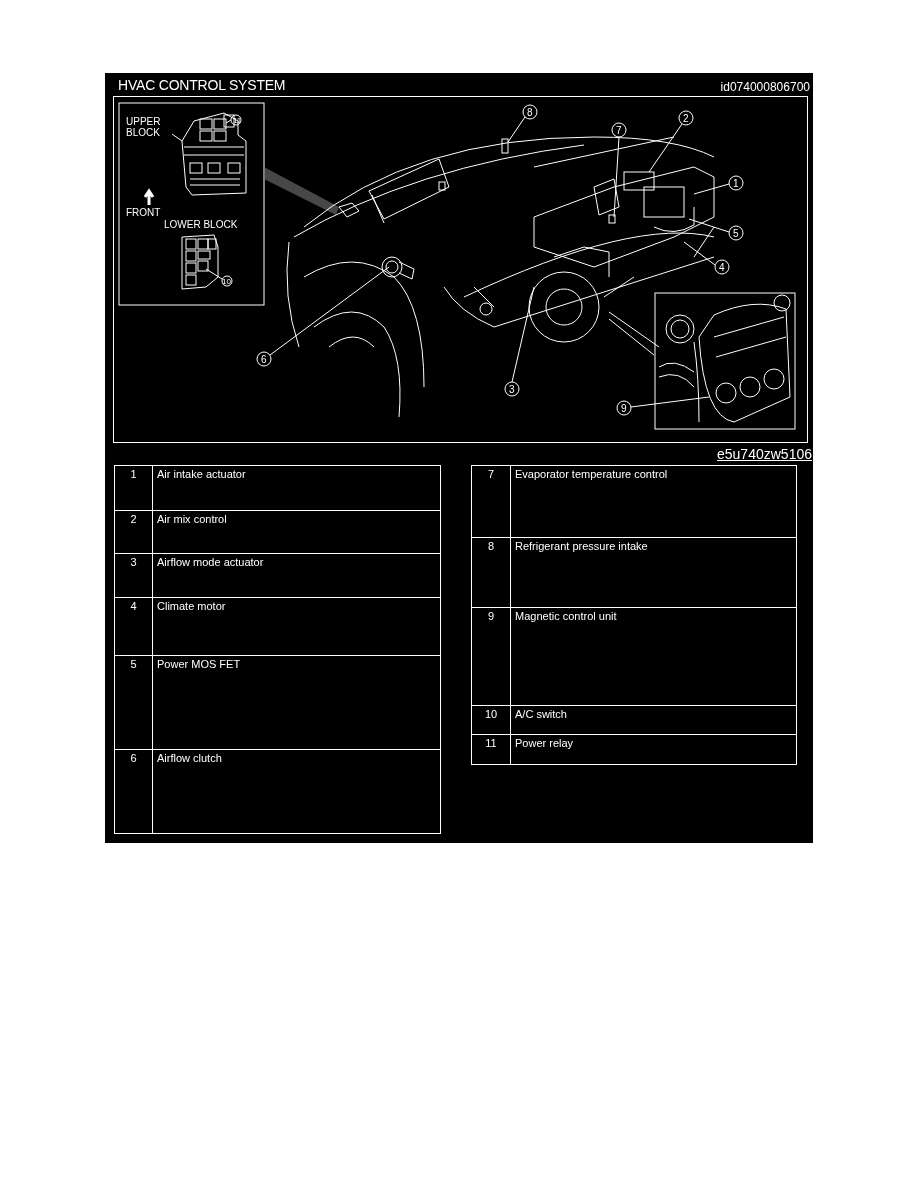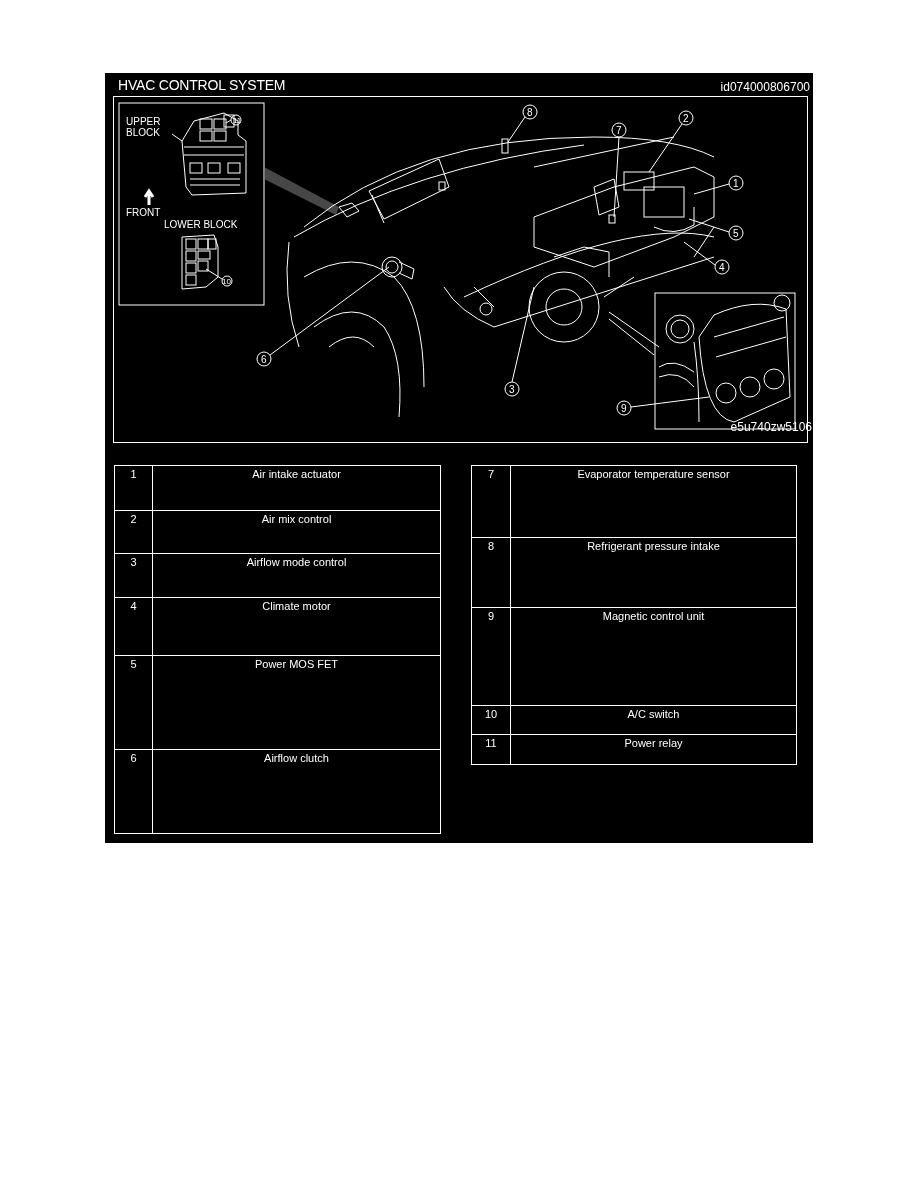--- a/index.html
+++ b/index.html
@@ -3,23 +3,23 @@
 <meta charset="utf-8">
 <style>
   html, body { margin: 0; padding: 0; background: #ffffff; }
   body { width: 918px; height: 1188px; position: relative; overflow: hidden;
          font-family: "Liberation Sans", sans-serif; }
   .page-panel { position: absolute; left: 105px; top: 73px; width: 708px; height: 770px; background: #000000; }
   .title { position: absolute; left: 118px; top: 77px; color: #ffffff; font-weight: normal; font-size: 14px; letter-spacing: -0.2px; }
   .doc-id { position: absolute; right: 108px; top: 80px; color: #ffffff; font-size: 12px; }
   .figure { position: absolute; left: 113px; top: 96px; width: 695px; height: 347px; border: 1px solid #ffffff; box-sizing: border-box; }
   .figure svg { position: absolute; left: 0; top: 0; }
-  .fig-id { position: absolute; right: 106px; top: 420px; color: #ffffff; font-size: 12px; }
+  .fig-id { position: absolute; right: 106px; top: 446px; color: #ffffff; font-size: 14px; text-decoration: underline; }
   .parts-table { position: absolute; border-collapse: collapse; color: #ffffff; font-size: 11px; }
-  .parts-table td { border: 1px solid #ffffff; vertical-align: top; padding: 2px 4px 0 4px; box-sizing: border-box; text-align: center; }
+  .parts-table td { border: 1px solid #ffffff; vertical-align: top; padding: 2px 4px 0 4px; box-sizing: border-box; }
   .parts-table td.num { text-align: center; }
   .tbl-left { left: 114px; top: 465px; width: 327px; }
   .tbl-right { left: 471px; top: 465px; width: 326px; }
   .tbl-left td.num { width: 38px; }
   .tbl-right td.num { width: 39px; }
   .callout text { font-family: "Liberation Sans", sans-serif; }
 </style>
 </head>
 <body>
 
@@ -163,42 +163,42 @@
       <tr style="height:45px">
         <td class="num">1</td>
         <td>Air intake actuator</td>
       </tr>
   <tr style="height:43px">
         <td class="num">2</td>
         <td>Air mix control</td>
       </tr>
   <tr style="height:44px">
         <td class="num">3</td>
-        <td>Airflow mode control</td>
+        <td>Airflow mode actuator</td>
       </tr>
   <tr style="height:58px">
         <td class="num">4</td>
         <td>Climate motor</td>
       </tr>
   <tr style="height:94px">
         <td class="num">5</td>
         <td>Power MOS FET</td>
       </tr>
   <tr style="height:84px">
         <td class="num">6</td>
         <td>Airflow clutch</td>
       </tr>
 </tbody>
   </table>
 
 <table class="parts-table tbl-right">
   <tbody>
       <tr style="height:72px">
         <td class="num">7</td>
-        <td>Evaporator temperature sensor</td>
+        <td>Evaporator temperature control</td>
       </tr>
   <tr style="height:70px">
         <td class="num">8</td>
         <td>Refrigerant pressure intake</td>
       </tr>
   <tr style="height:98px">
         <td class="num">9</td>
         <td>Magnetic control unit</td>
       </tr>
   <tr style="height:29px">

